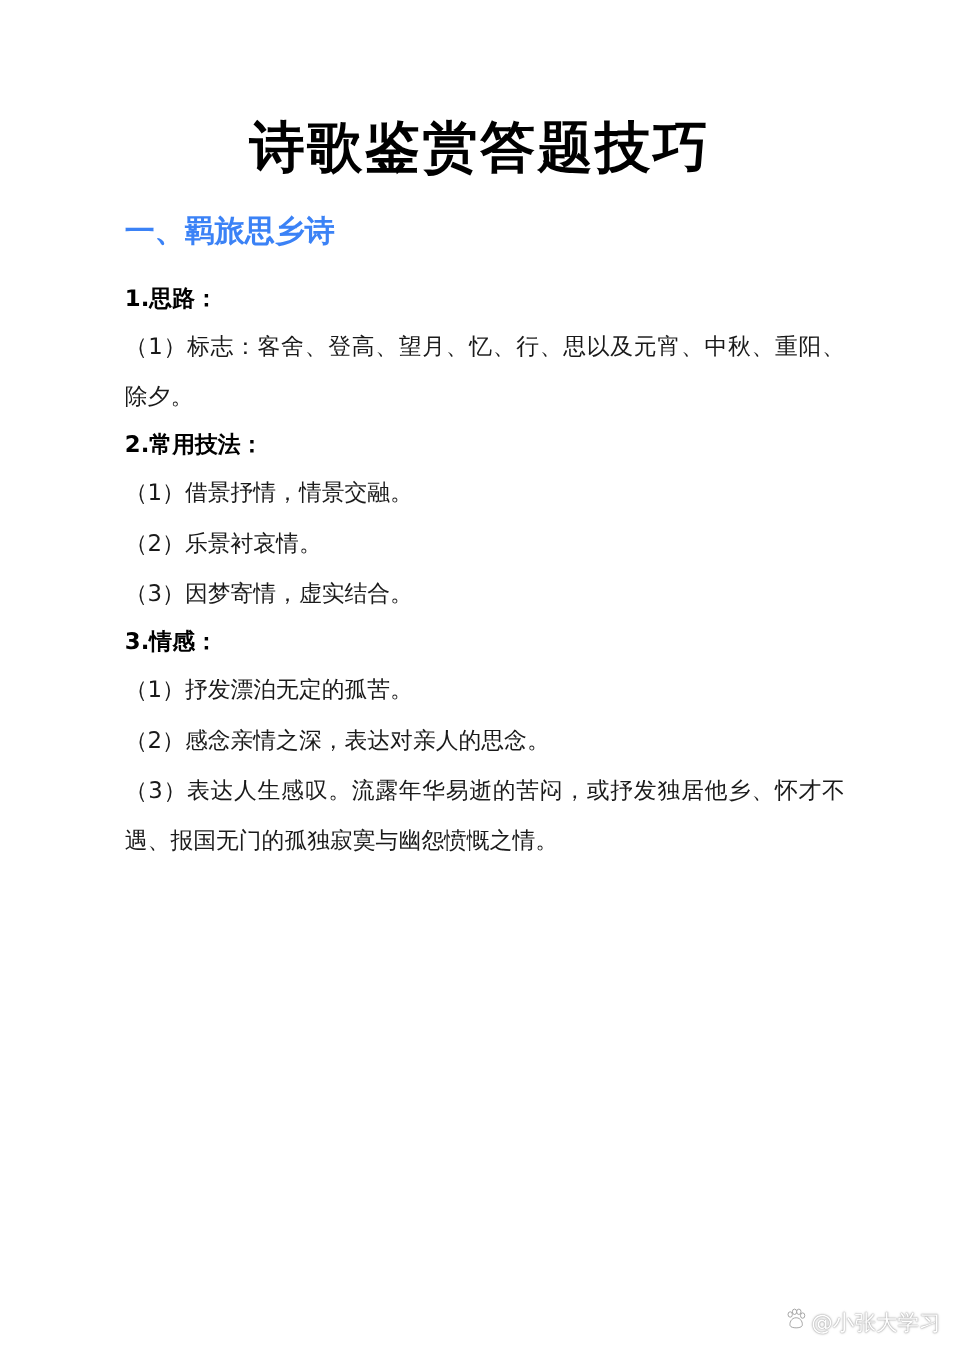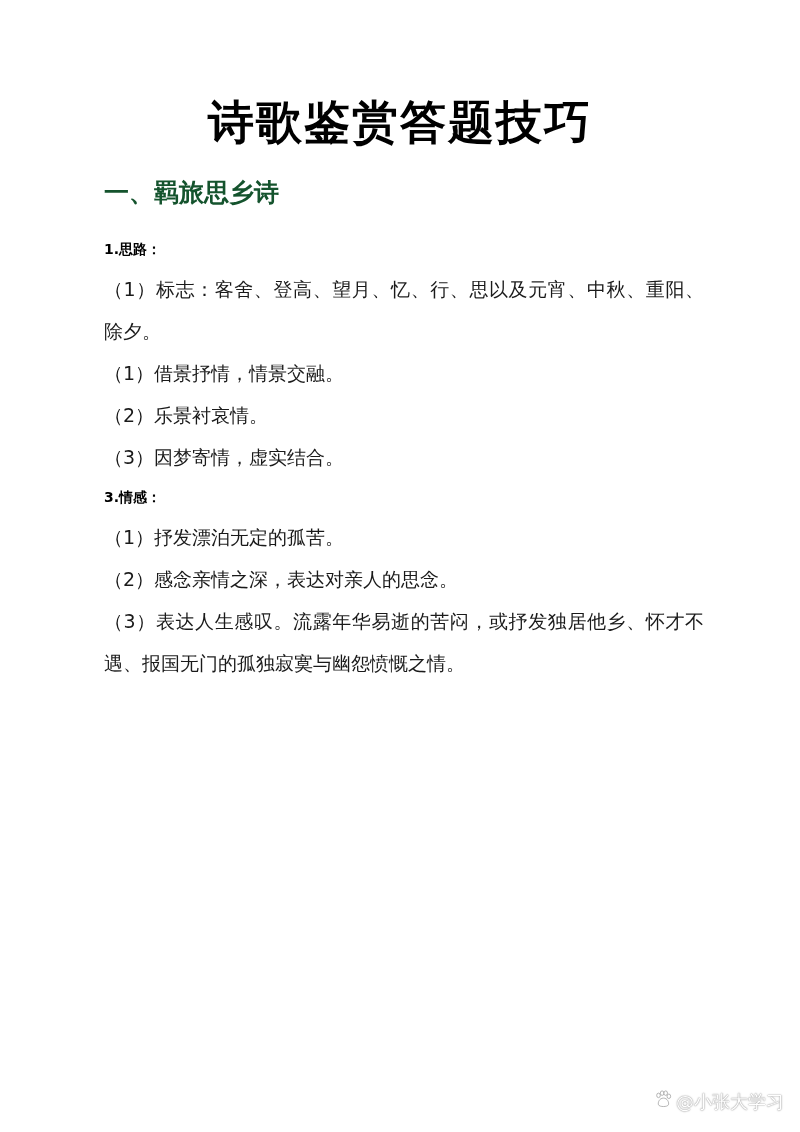--- a/index.html
+++ b/index.html
@@ -18,28 +18,28 @@
       font-size: 46px;
       font-weight: bold;
       color: #000;
       letter-spacing: 2px;
     }
     .section-heading {
       position: absolute;
       top: 176px; left: 104px;
       font-size: 25px;
       font-weight: bold;
-      color: #14532d;
+      color: #3b82f6;
     }
     .content {
       position: absolute;
       top: 230px; left: 104px; width: 600px;
     }
     .sub-heading {
-      font-size: 14px;
+      font-size: 19px;
       font-weight: bold;
       color: #000;
       line-height: 38px;
       height: 38px;
     }
     .para {
       font-size: 19px;
       line-height: 42px;
       color: #1a1a1a;
       margin: 0;
@@ -64,20 +64,21 @@
 <div class="page-title">诗歌鉴赏答题技巧</div>
 
 <div class="section-heading">一、羁旅思乡诗</div>
 
 <div class="content">
   <div class="group">
     <div class="sub-heading">1.思路：</div>
     <p class="para">（1）标志：客舍、登高、望月、忆、行、思以及元宵、中秋、重阳、除夕。</p>
   </div>
   <div class="group">
+    <div class="sub-heading">2.常用技法：</div>
     <p class="para">（1）借景抒情，情景交融。</p>
     <p class="para">（2）乐景衬哀情。</p>
     <p class="para">（3）因梦寄情，虚实结合。</p>
   </div>
   <div class="group">
     <div class="sub-heading">3.情感：</div>
     <p class="para">（1）抒发漂泊无定的孤苦。</p>
     <p class="para">（2）感念亲情之深，表达对亲人的思念。</p>
     <p class="para">（3）表达人生感叹。流露年华易逝的苦闷，或抒发独居他乡、怀才不遇、报国无门的孤独寂寞与幽怨愤慨之情。</p>
   </div>

